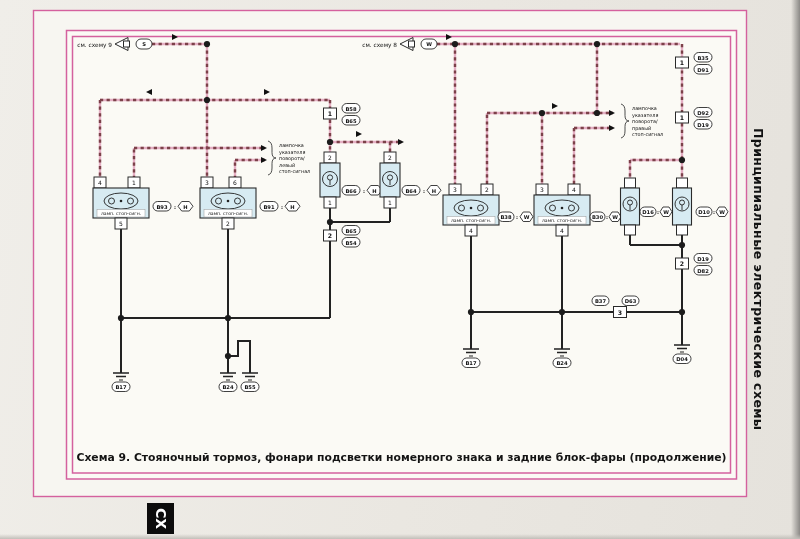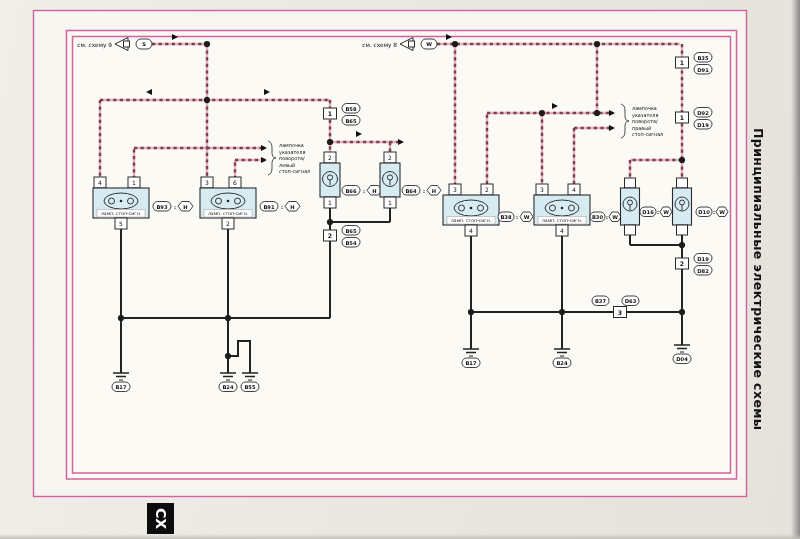--- a/index.html
+++ b/index.html
@@ -352,17 +352,18 @@
     <g>
       <path class="brace" d="M621,104 q4,1 4,7 v4.5 q0,5.5 4,5.5 q-4,0 -4,5.5 v4.5 q0,6 -4,7"></path>
       <text class="t-note" x="632" y="110">лампочка</text>
       <text class="t-note" x="632" y="116.5">указателя</text>
       <text class="t-note" x="632" y="123">поворота/</text>
       <text class="t-note" x="632" y="129.5">правый</text>
       <text class="t-note" x="632" y="136">стоп-сигнал</text>
     </g>
   </svg>
 
+  <div class="caption">Схема 9. Стояночный тормоз, фонари подсветки номерного знака и задние блок-фары (продолжение)</div>
   <div class="sidebar">Принципиальные электрические схемы</div>
   <div class="tab">СХ</div>
   <div class="edge-right"></div>
   <div class="edge-bottom"></div>
 </div>
 
 </body></html>

